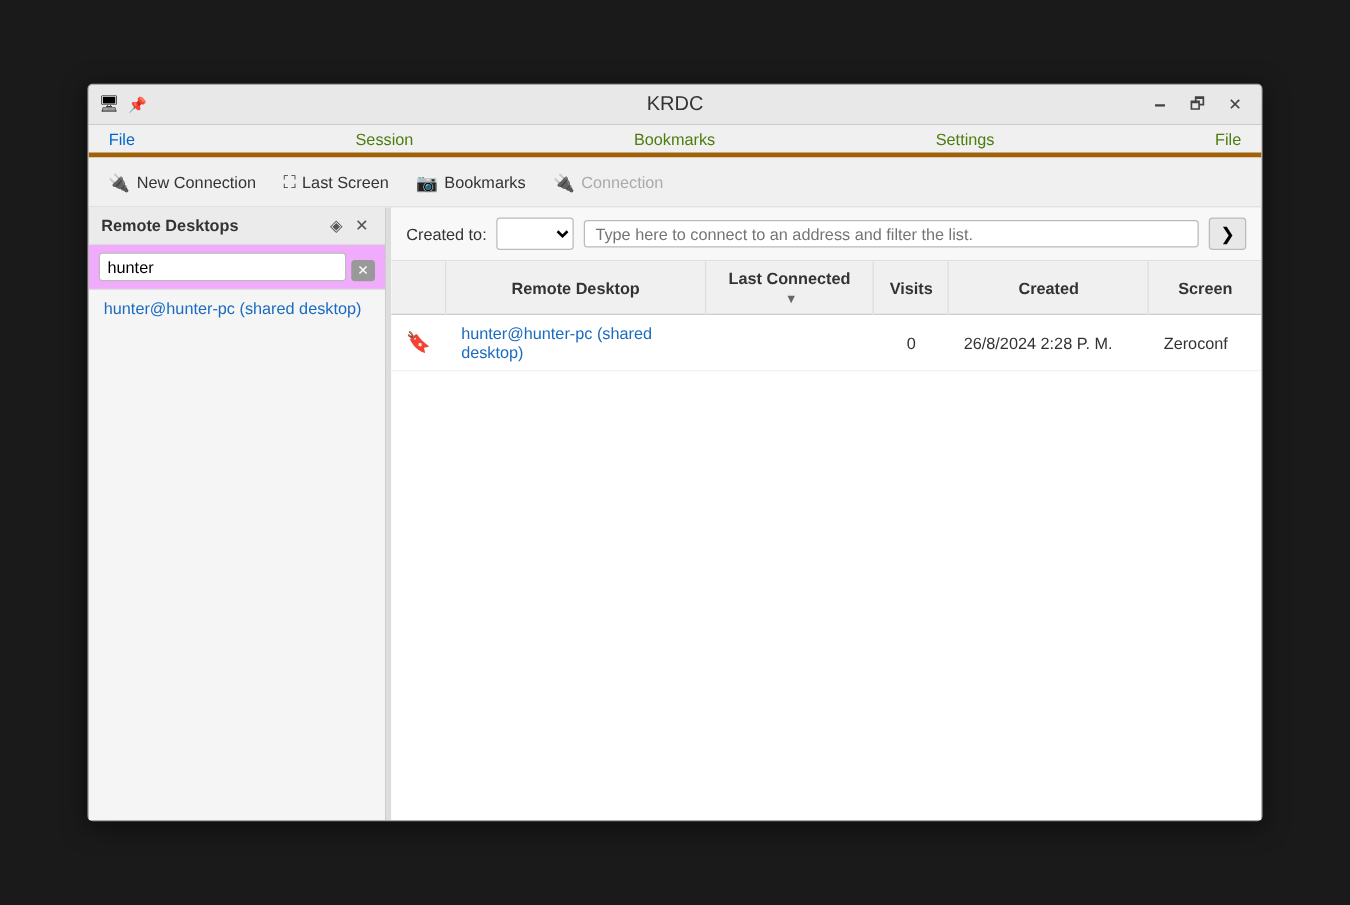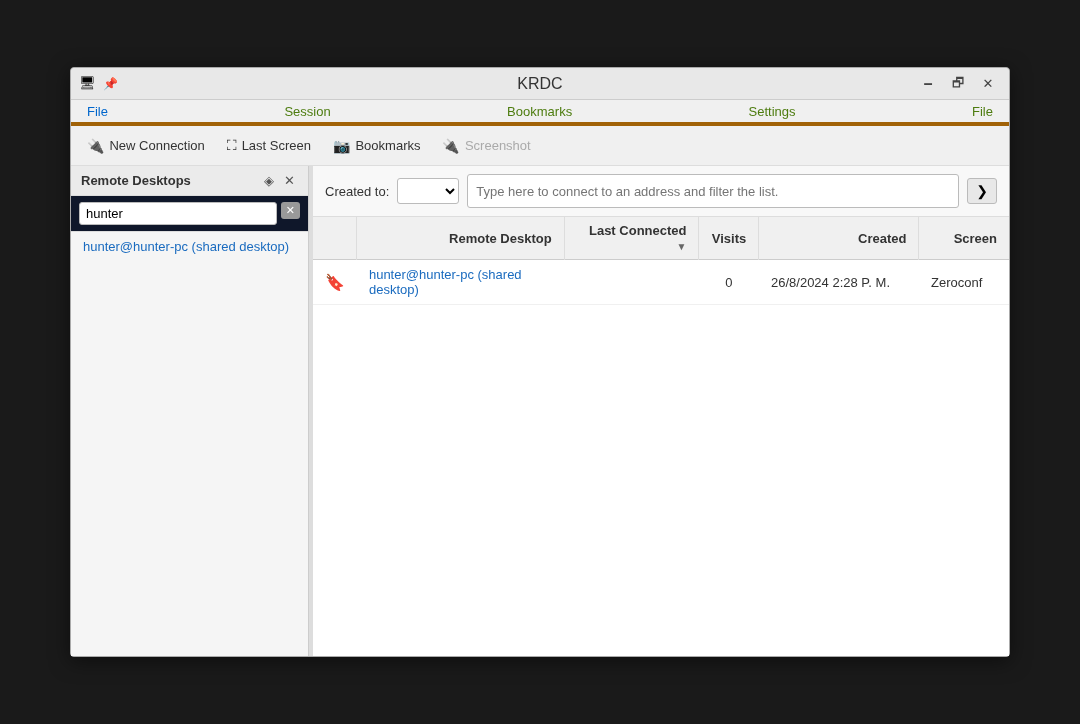--- a/index.html
+++ b/index.html
@@ -143,24 +143,24 @@
     .sidebar-icon-btn {
       background: none;
       border: none;
       cursor: pointer;
       font-size: 13px;
       color: #555;
       padding: 1px 3px;
     }
     .sidebar-search {
       display: flex;
-      align-items: flex-start;
+      align-items: flex-end;
       padding: 6px 8px;
       border-bottom: 1px solid #ddd;
-      background: #0f172a;
+      background: #f0abfc;
     }
     .sidebar-search input {
       flex: 1;
       border: 1px solid #bbb;
       border-radius: 3px;
       padding: 3px 6px;
       font-size: 13px;
       background: white;
       outline: none;
     }
@@ -212,21 +212,21 @@
       height: 26px;
       min-width: 60px;
     }
     .connect-input {
       flex: 1;
       border: 1px solid #bbb;
       border-radius: 3px;
       padding: 3px 8px;
       font-size: 13px;
       color: #999;
-      height: 34px;
+      height: 22px;
       outline: none;
     }
     .connect-go-btn {
       background: #e8e8e8;
       border: 1px solid #bbb;
       border-radius: 3px;
       padding: 3px 8px;
       cursor: pointer;
       font-size: 14px;
       height: 26px;
@@ -239,21 +239,21 @@
       width: 100%;
       border-collapse: collapse;
       font-size: 13px;
     }
     thead tr {
       background: #f0f0f0;
       border-bottom: 1px solid #ccc;
     }
     th {
       padding: 6px 12px;
-      text-align: right;
+      text-align: center;
       font-weight: 600;
       color: #333;
       border-right: 1px solid #ddd;
       cursor: pointer;
       user-select: none;
     }
     th:last-child { border-right: none; }
     th .sort-arrow { font-size: 10px; margin-left: 3px; color: #666; }
     td {
       padding: 7px 12px;
@@ -310,21 +310,21 @@
     <button class="toolbar-btn">
       <span class="toolbar-icon">⛶</span>
       <span>Last Screen</span>
     </button>
     <button class="toolbar-btn">
       <span class="toolbar-icon">📷</span>
       <span>Bookmarks</span>
     </button>
     <button class="toolbar-btn disabled">
       <span class="toolbar-icon">🔌</span>
-      <span>Screenshot</span>
+      <span>Connection</span>
     </button>
   </div>
 
   <div class="main-area">
 
     <div class="sidebar">
       <div class="sidebar-header">
         <span class="sidebar-title">Remote Desktops</span>
         <div class="sidebar-icons">
           <button class="sidebar-icon-btn">◈</button>

